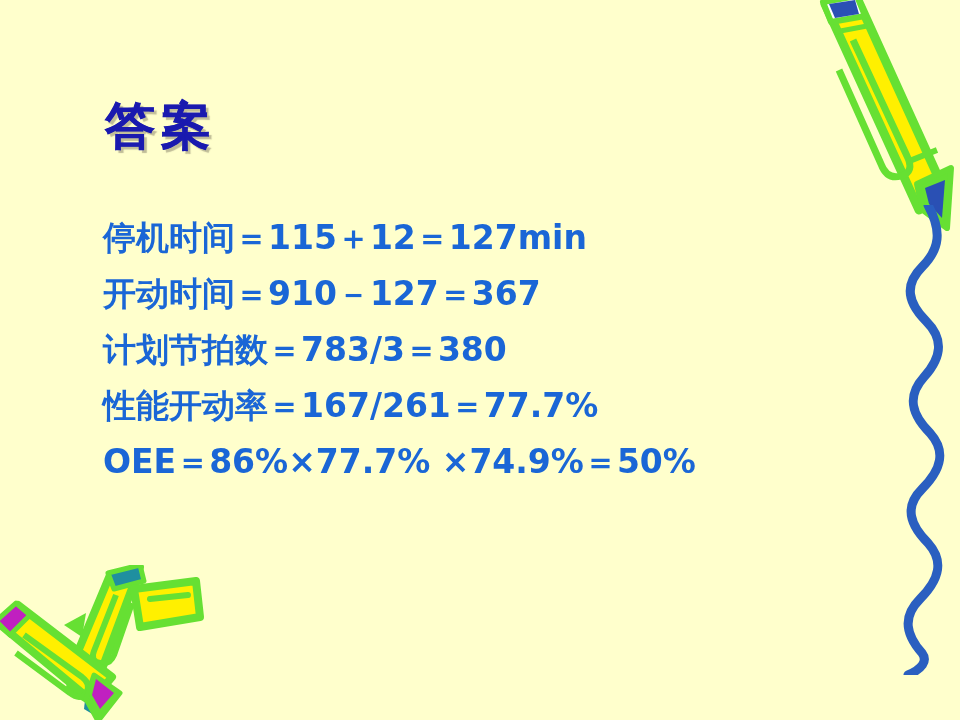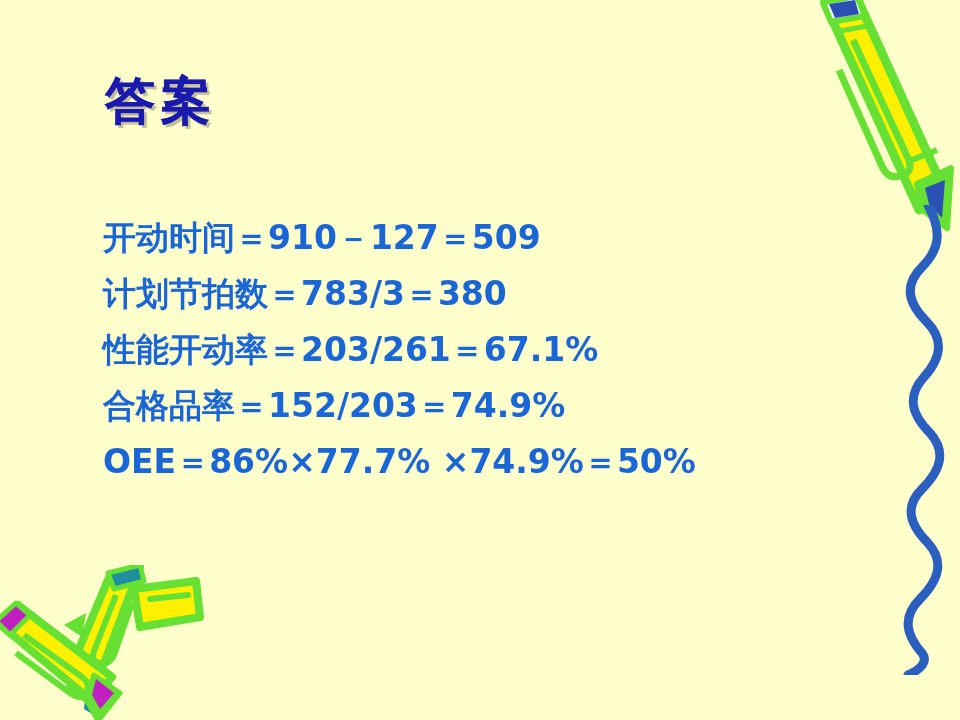--- a/index.html
+++ b/index.html
@@ -18,21 +18,21 @@
     width: 960px;
     height: 720px;
     background: #ffffcc;
     overflow: hidden;
   }
 
   
   #slide-title {
     position: absolute;
     left: 105px;
-    top: 76px;
+    top: 101px;
     font-family: "DejaVu Serif", "Liberation Serif", serif;
     font-size: 50px;
     font-weight: bold;
     line-height: 1;
     color: #1a1aaf;
     letter-spacing: 6px;
     text-shadow: 3px 3px 1px rgba(140,135,110,0.55);
     white-space: nowrap;
     -webkit-text-stroke: 0.6px #1a1aaf;
   }
@@ -80,24 +80,24 @@
   }
 </style>
 </head>
 <body>
 
 <div id="slide">
 
   <div id="slide-title">答案</div>
 
   <div id="body-lines">
-    <div class="body-line">开动时间＝910－127＝509</div>
+    <div class="body-line">停机时间＝115＋12＝127min</div>
+    <div class="body-line">开动时间＝910－127＝367</div>
     <div class="body-line">计划节拍数＝783/3＝380</div>
-    <div class="body-line">性能开动率＝203/261＝67.1%</div>
-    <div class="body-line">合格品率＝152/203＝74.9%</div>
+    <div class="body-line">性能开动率＝167/261＝77.7%</div>
     <div class="body-line">OEE＝86%×77.7% ×74.9%＝50%</div>
   </div>
 
   <div class="deco" id="crayon-topright">
     <svg viewBox="0 0 170 240" width="170" height="240" xmlns="http://www.w3.org/2000/svg">
       <g>
 
         <polygon points="30,8 62,2 150,196 124,214" fill="#fff000" stroke="#66e033" stroke-width="9" stroke-linejoin="round"></polygon>
 
         <path d="M58,44 L112,160 Q120,176 106,180 Q92,184 86,168 L44,74" fill="none" stroke="#66e033" stroke-width="7" stroke-linejoin="round"></path>

